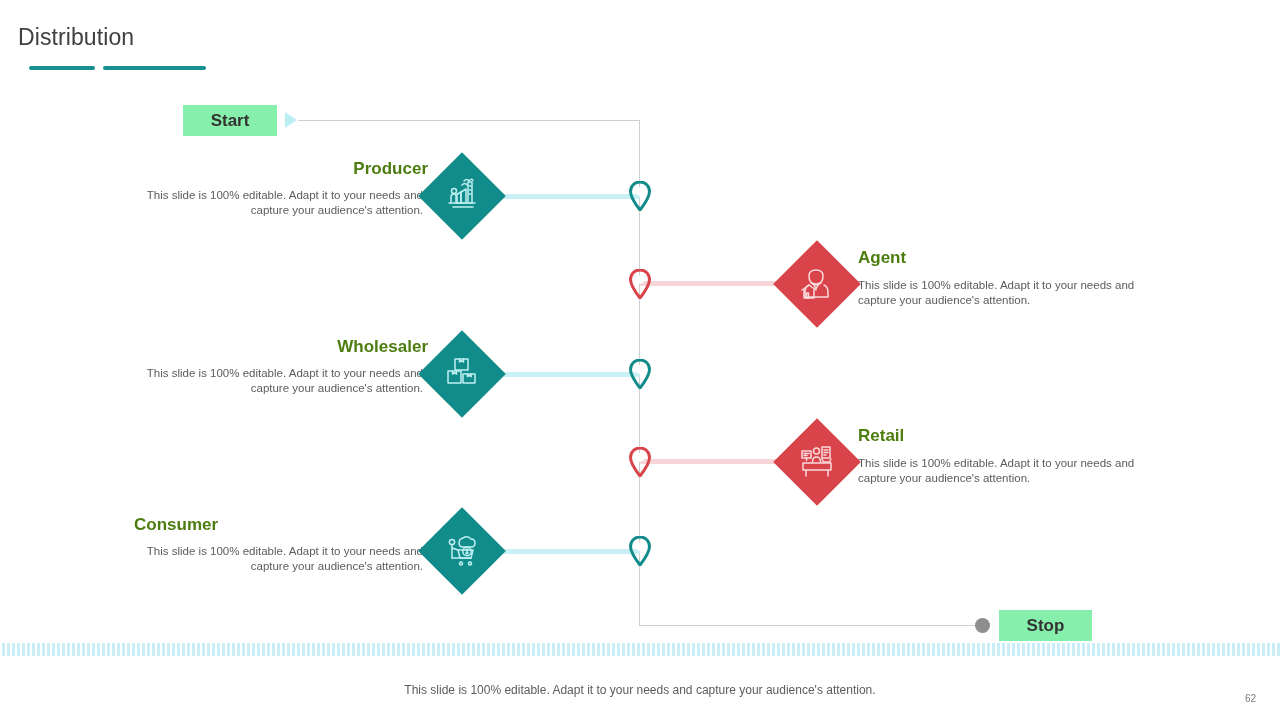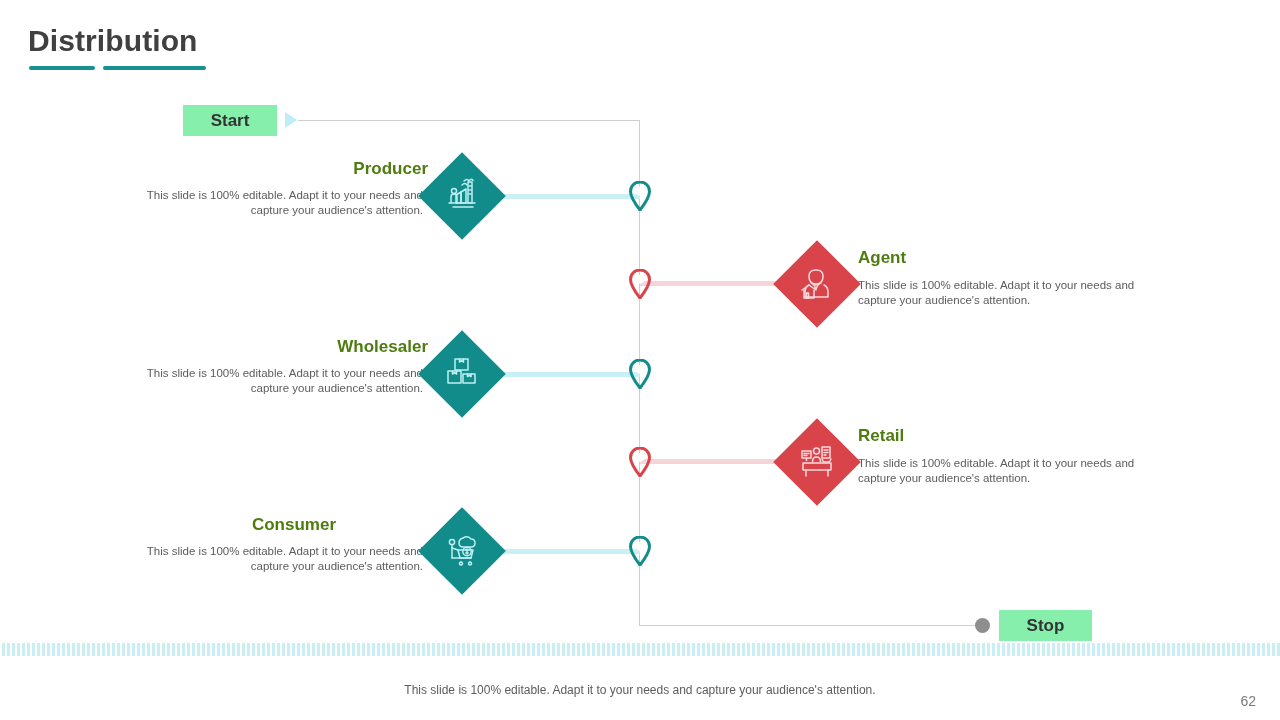--- a/index.html
+++ b/index.html
@@ -12,24 +12,24 @@
     height: 720px;
     position: relative;
     overflow: hidden;
     font-family: "Liberation Sans", sans-serif;
     color: #3d3d3d;
   }
 
   
   .slide-title {
     position: absolute;
-    left: 28px;
+    left: 18px;
     top: 26px;
-    font-size: 30px;
-    font-weight: 700;
+    font-size: 23px;
+    font-weight: 400;
     color: #404040;
     letter-spacing: 0.1px;
     line-height: 1;
   }
   .title-rule {
     position: absolute;
     top: 66px;
     height: 4px;
     border-radius: 2px;
     background: #16918f;
@@ -178,21 +178,21 @@
     top: 683px;
     width: 1280px;
     text-align: center;
     font-size: 12px;
     color: #5c5c5c;
   }
   .page-number {
     position: absolute;
     right: 24px;
     top: 693px;
-    font-size: 14px;
+    font-size: 10px;
     color: #7a7a7a;
   }
 </style>
 </head>
 <body>
 
 <div class="slide-title">Distribution</div>
 <div class="title-rule one"></div>
 <div class="title-rule two"></div>
 
@@ -286,21 +286,21 @@
       <path d="M25 17 l1.5 3 h6 l1.5 -3"></path>
       <rect x="6" y="21" width="28" height="7"></rect>
       <path d="M9 28 v6 M31 28 v6"></path>
     </g>
   </svg>
 </div>
 <div class="label-head align-left" style="left:858px; top:426px;">Retail</div>
 <div class="label-body align-left" style="left:858px; top:456px;">This slide is 100% editable. Adapt it to your needs and capture your audience's attention.</div>
 
 <div class="connector teal" style="left:494px; top:549px; width:146px;"></div>
-<div class="label-head align-right" style="left:148px; top:515px; width:292px; text-align:center;">Consumer</div>
+<div class="label-head align-right" style="left:134px; top:515px; width:292px; text-align:left;">Consumer</div>
 <div class="label-body align-right" style="left:131px; top:544px;">This slide is 100% editable. Adapt it to your needs and capture your audience's attention.</div>
 <div class="diamond teal" style="left:431px; top:520px;">
   <svg class="glyph" viewBox="0 0 40 40">
     <g fill="none" stroke="#bff0f2" stroke-width="1.5" stroke-linecap="round" stroke-linejoin="round">
       <circle cx="10" cy="11" r="2.6"></circle>
       <path d="M10 14 v13"></path>
       <path d="M10 17 l6 2"></path>
       <path d="M21 7 q5 -3 8 1 q4 0 4 4 q0 4 -4 4 h-8 q-4 0 -4 -4 q0 -4 4 -5 z"></path>
       <circle cx="25" cy="20.5" r="4.2"></circle>
       <path d="M25 18 v5 M23.8 19 h2.4 M23.8 22 h2.4"></path>

